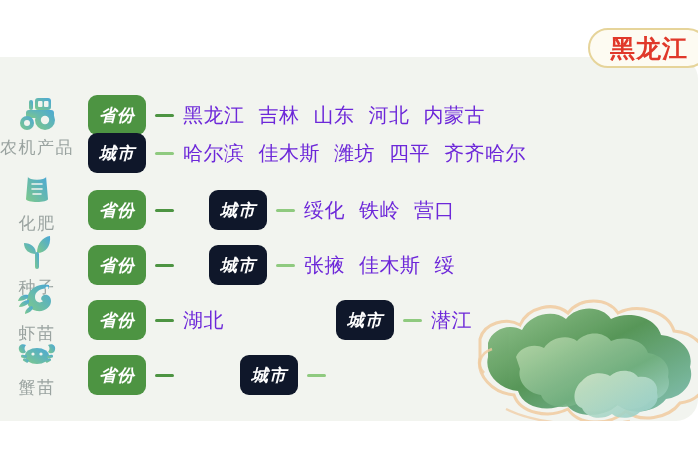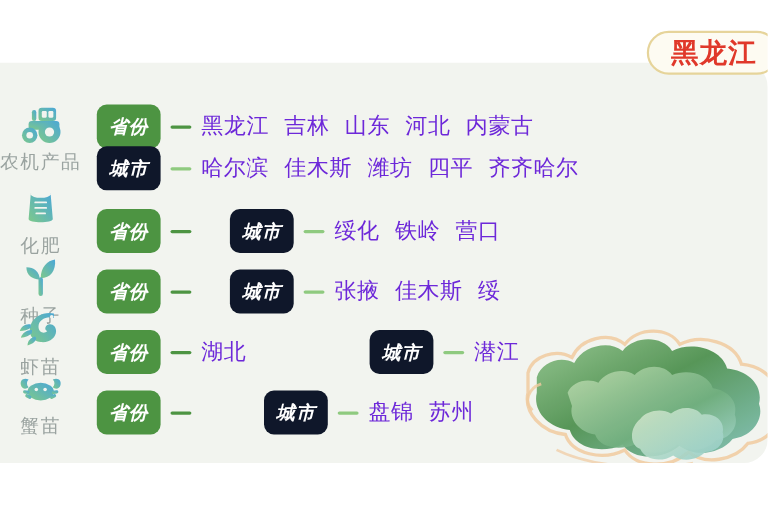--- a/index.html
+++ b/index.html
@@ -352,23 +352,20 @@
         <span class="val">潜江</span>
       </span>
     </div>
 
     <div class="row" style="top:298px;">
       <span class="pill province">省份</span>
       <span class="dash dark"></span>
       <span class="gap-to-city" style="width:57px;"></span>
       <span class="pill city">城市</span>
       <span class="dash light"></span>
-      <span class="values">
-        <span class="val">盘锦</span><span class="val">苏州</span>
-      </span>
     </div>
 
   </div>
 
   <div id="province-chip">
     <span class="chip-text">黑龙江</span>
   </div>
 
 </div>
 

